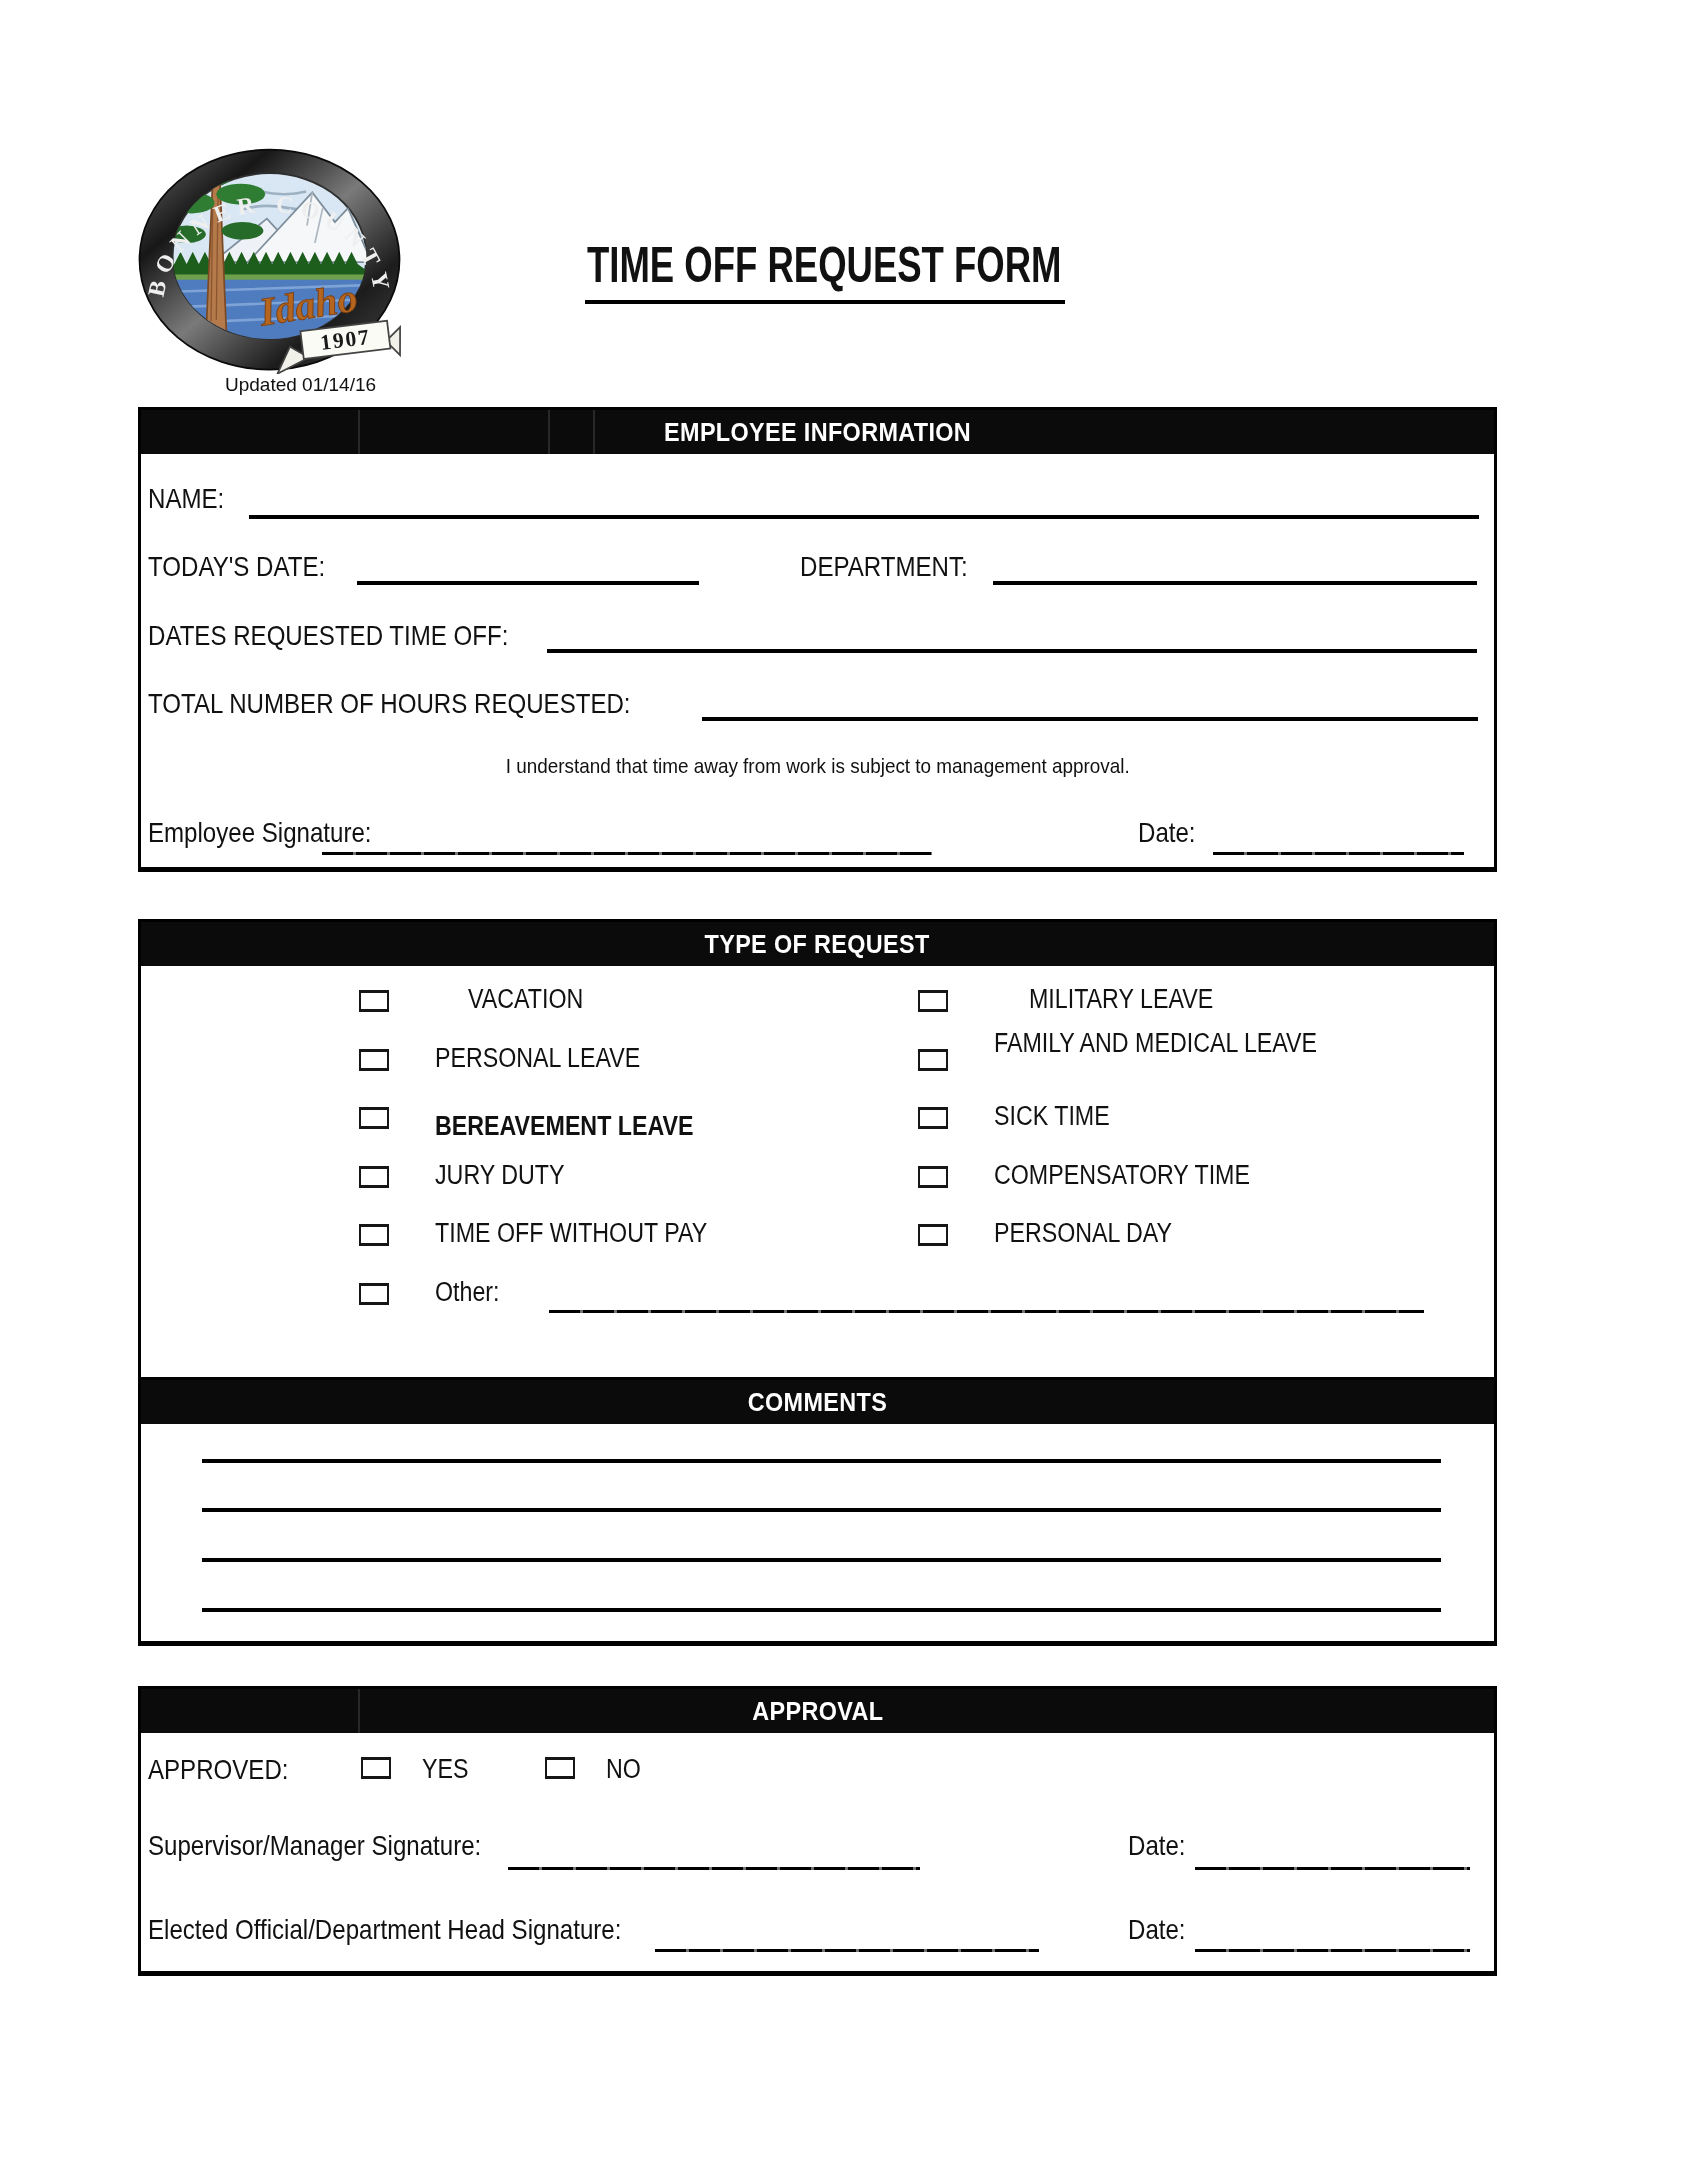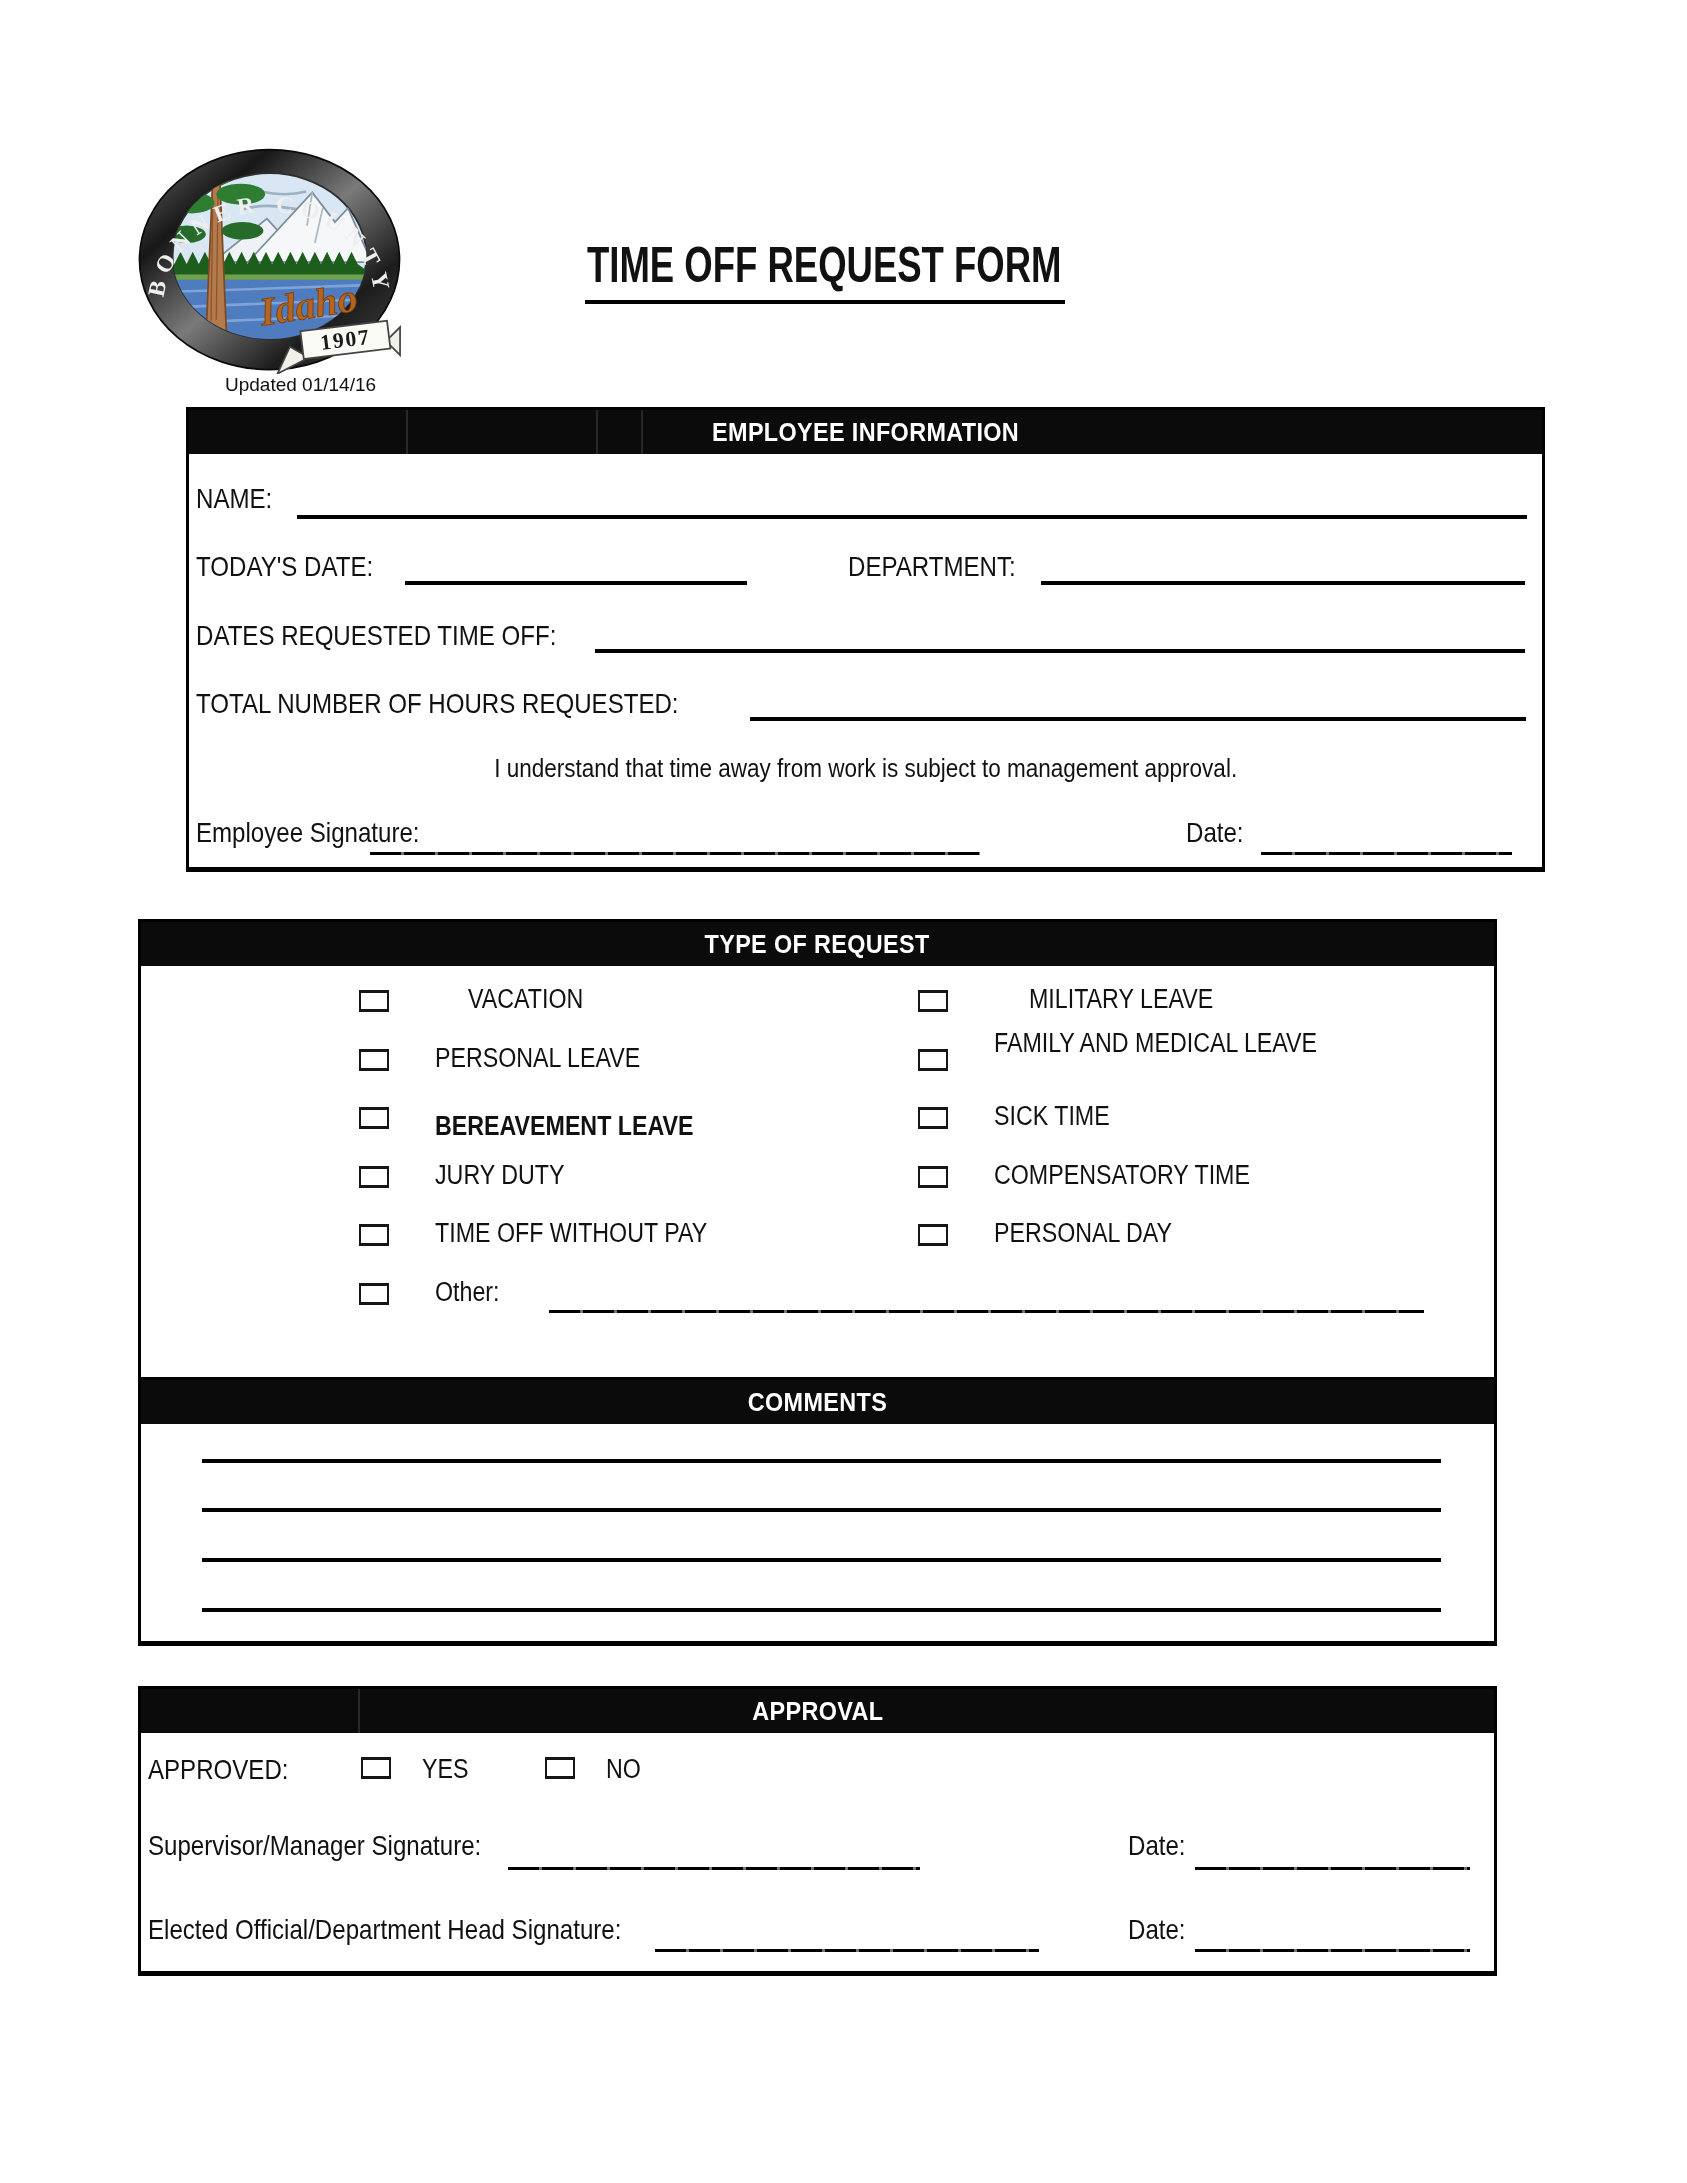--- a/index.html
+++ b/index.html
@@ -30,21 +30,21 @@
   .fline { position:absolute; height:3.5px; background:var(--line,#000); }
   .sline {
     position:absolute; height:2.6px;
     background:repeating-linear-gradient(90deg,#000 0 31px, rgba(0,0,0,.55) 31px 34px);
   }
   .cbx {
     position:absolute; width:30px; height:22px; box-sizing:border-box; background:#fff;
     border:2.6px solid #161616; border-top-width:3.5px; border-bottom-width:3.5px;
   }
   .copt { position:absolute; font-size:27px; white-space:nowrap; line-height:1.15; }
-  .ack { position:absolute; left:0; width:100%; text-align:center; font-size:25px; }
+  .ack { position:absolute; left:0; width:100%; text-align:center; font-size:21px; }
   
   .seal { position:absolute; left:136px; top:147px; }
 </style>
 </head>
 <body>
 
 <div class="page" style="--bar: #0b0b0b; --ink: #111111; --line: #000000;">
 
   <svg class="seal" width="267" height="227" viewBox="0 0 306 260" xmlns="http://www.w3.org/2000/svg" xmlns:xlink="http://www.w3.org/1999/xlink">
     <defs>
@@ -100,21 +100,21 @@
     <text font-family="Liberation Serif, serif" font-size="27" font-weight="bold" fill="#efefef" letter-spacing="8">
       <textPath xlink:href="#arcT" href="#arcT" startOffset="50%" text-anchor="middle">BONNER COUNTY</textPath>
     </text>
   </svg>
 
   <div class="updated">Updated 01/14/16</div>
 
   <div class="page-title">TIME OFF REQUEST FORM</div>
   <div class="title-underline"></div>
 
-  <div class="box" style="top:407px;height:465px;margin-left:48px;">
+  <div class="box" style="top:407px;height:465px;">
     <div class="bar">
       <div class="seam" style="left:217px"></div>
       <div class="seam" style="left:407px"></div>
       <div class="seam" style="left:452px"></div>
       <span class="bar-title condc">EMPLOYEE INFORMATION</span>
     </div>
 
     <div class="lbl" style="left:7px;top:73px"><span class="cond">NAME:</span></div>
     <div class="fline" style="left:108px;top:105px;width:1230px"></div>
 

